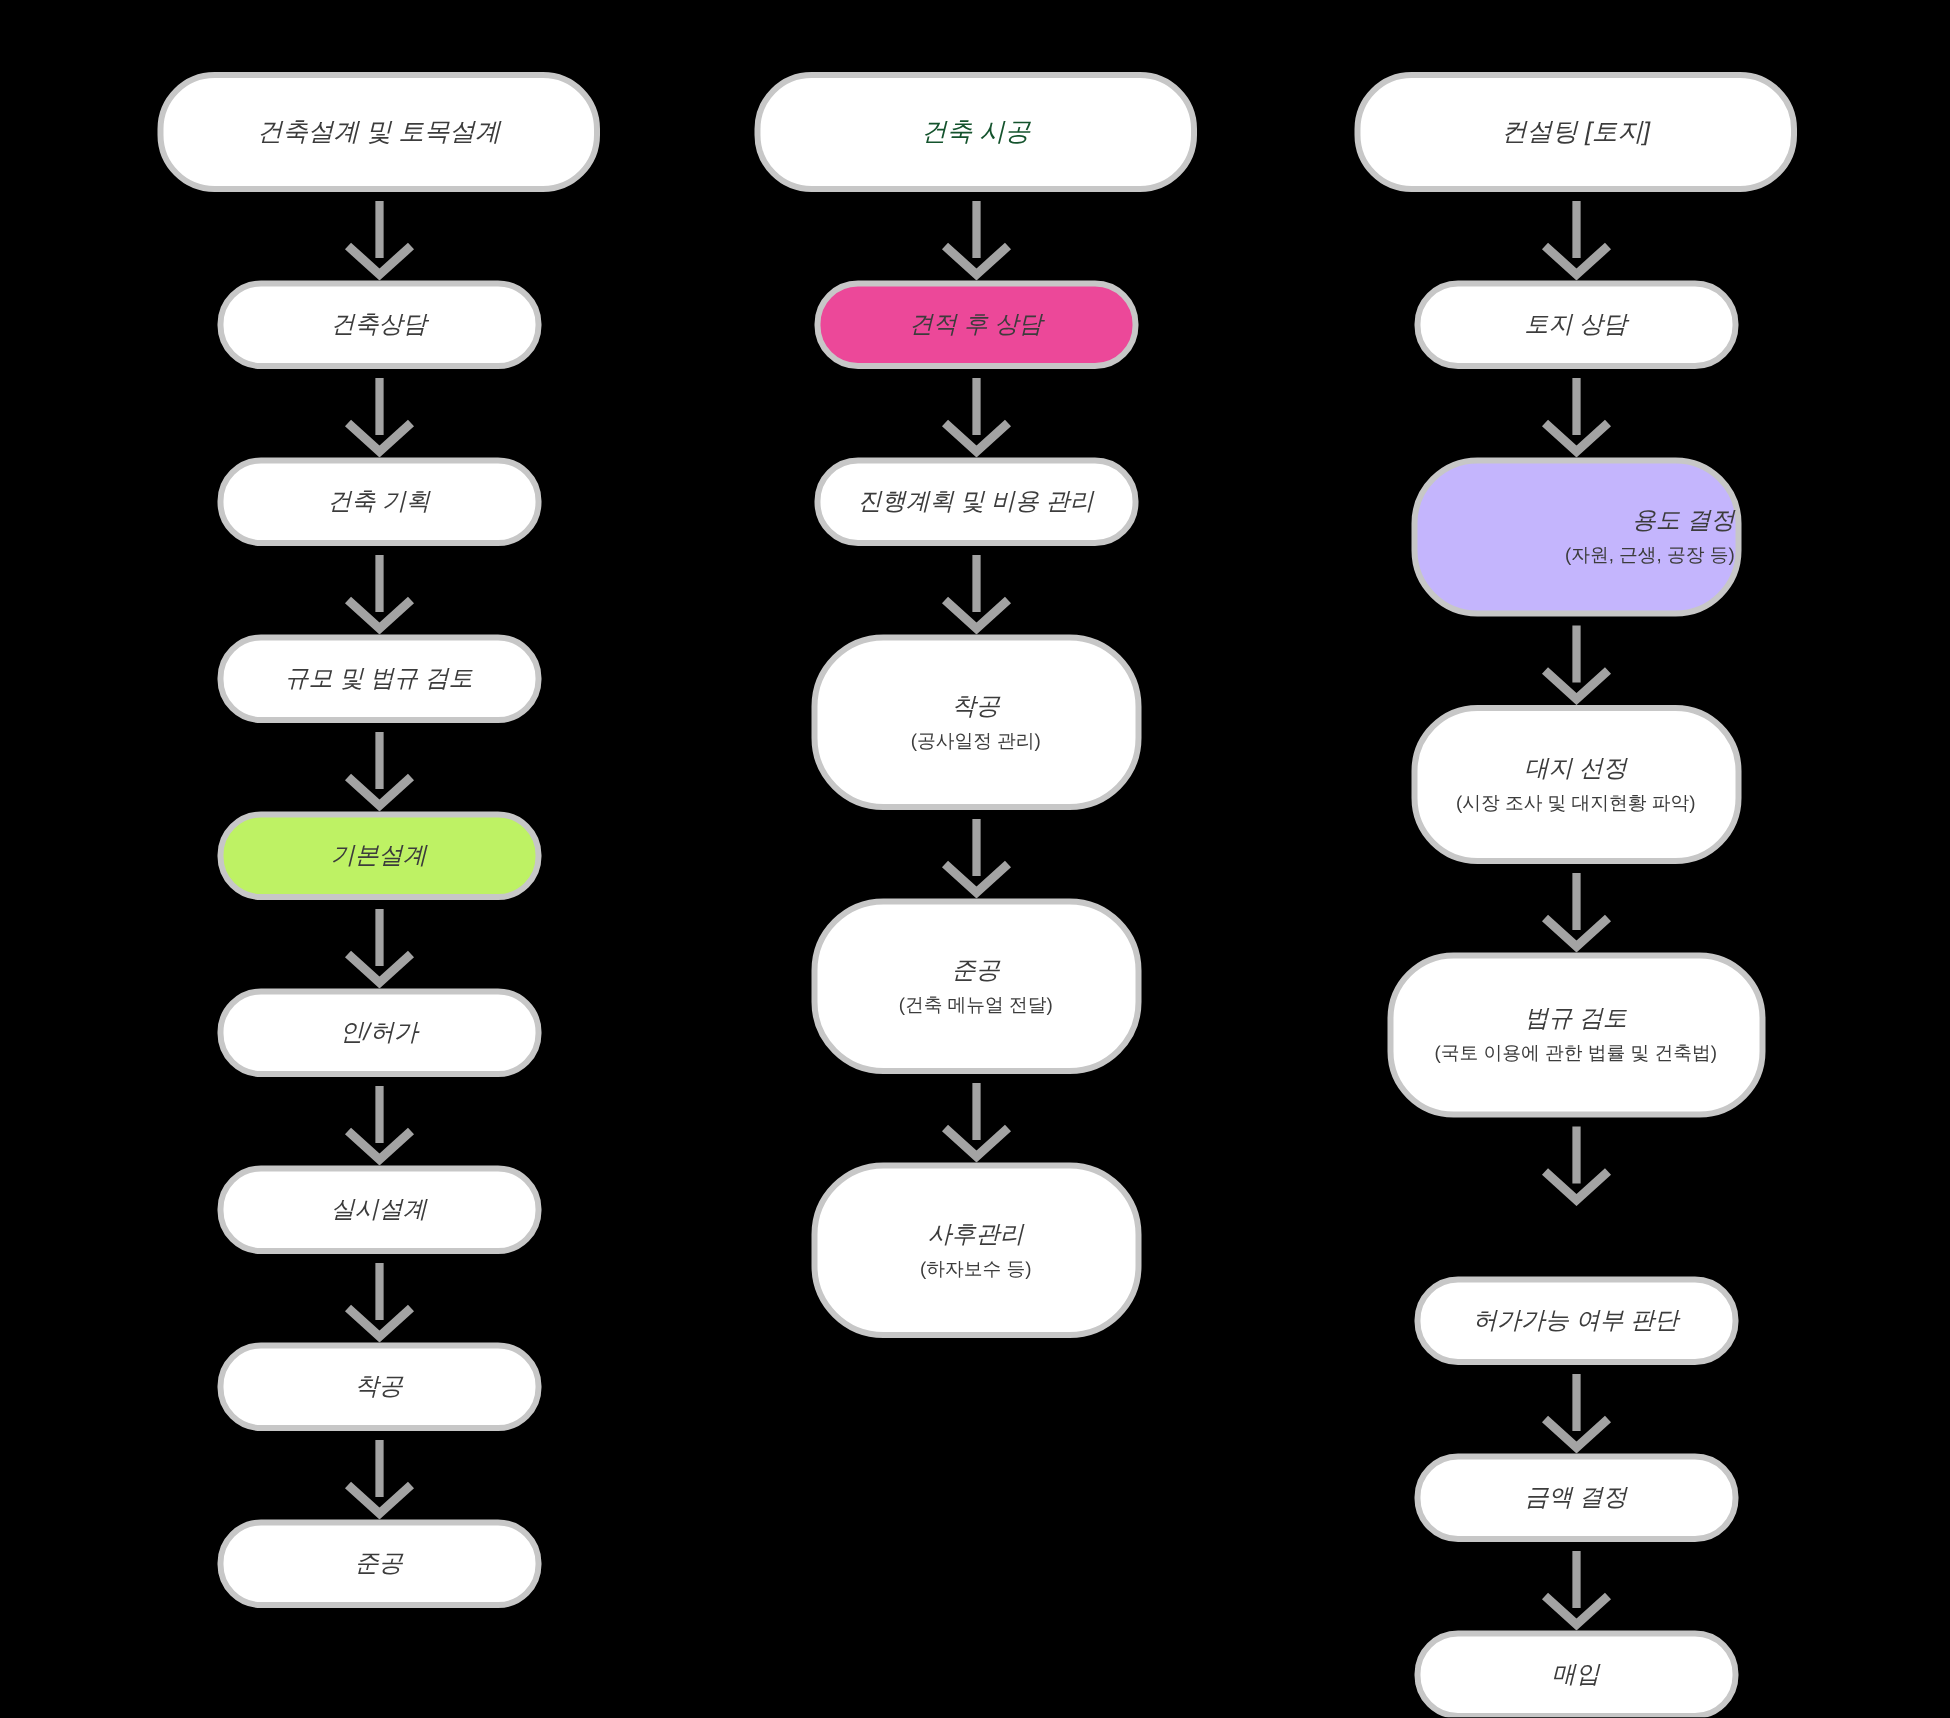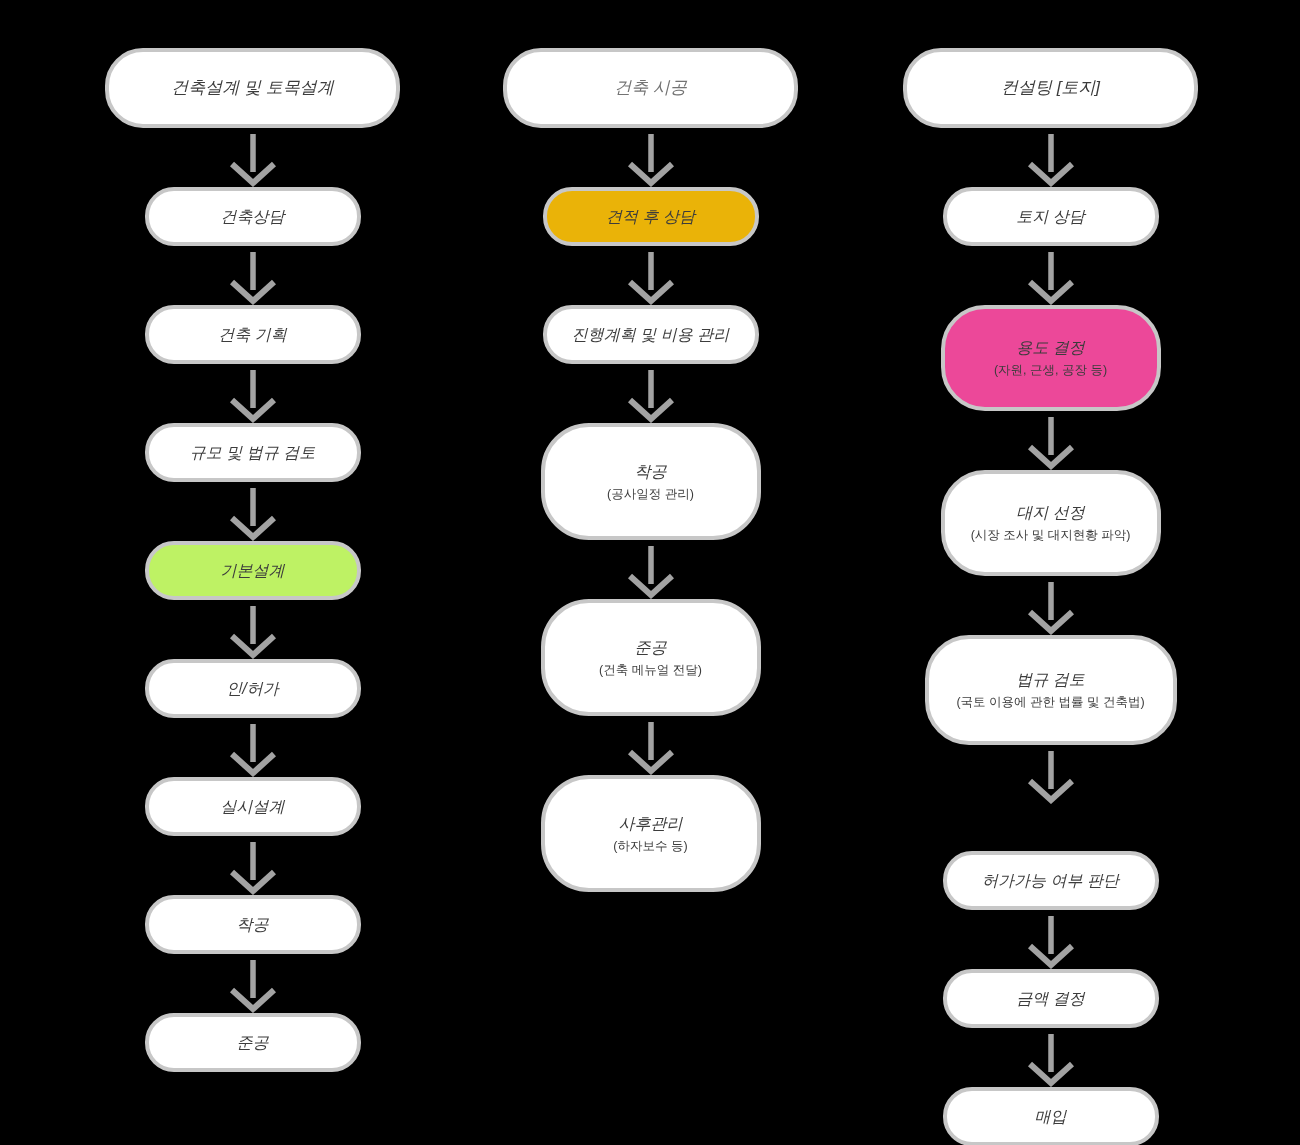--- a/index.html
+++ b/index.html
@@ -143,28 +143,28 @@
       </div>
       <svg class="arrow" viewBox="0 0 52 59" xmlns="http://www.w3.org/2000/svg">
     <line x1="26" y1="6" x2="26" y2="44" stroke="#a3a3a3" stroke-width="5.5"></line>
     <polyline points="5,36 26,55 47,36" fill="none" stroke="#a3a3a3" stroke-width="6" stroke-linejoin="miter" stroke-linecap="butt"></polyline>
   </svg>
       <div class="box box--md" style="background: rgb(255, 255, 255); border-color: rgb(199, 199, 199); color: rgb(60, 60, 60);">
         <div class="label">준공</div>
       </div>
     </div>
     <div class="col col-2">
-      <div class="box box--header" style="background: rgb(255, 255, 255); border-color: rgb(199, 199, 199); color: #737373; text-align: center;">
+      <div class="box box--header" style="background: rgb(255, 255, 255); border-color: rgb(199, 199, 199); color: #14532d; text-align: center;">
         <div class="label">건축 시공</div>
       </div>
       <svg class="arrow" viewBox="0 0 52 59" xmlns="http://www.w3.org/2000/svg">
     <line x1="26" y1="6" x2="26" y2="44" stroke="#a3a3a3" stroke-width="5.5"></line>
     <polyline points="5,36 26,55 47,36" fill="none" stroke="#a3a3a3" stroke-width="6" stroke-linejoin="miter" stroke-linecap="butt"></polyline>
   </svg>
-      <div class="box box--md" style="background: #eab308; border-color: rgb(199, 199, 199); color: rgb(60, 60, 60);">
+      <div class="box box--md" style="background: #ec4899; border-color: rgb(199, 199, 199); color: rgb(60, 60, 60);">
         <div class="label">견적 후 상담</div>
       </div>
       <svg class="arrow" viewBox="0 0 52 59" xmlns="http://www.w3.org/2000/svg">
     <line x1="26" y1="6" x2="26" y2="44" stroke="#a3a3a3" stroke-width="5.5"></line>
     <polyline points="5,36 26,55 47,36" fill="none" stroke="#a3a3a3" stroke-width="6" stroke-linejoin="miter" stroke-linecap="butt"></polyline>
   </svg>
       <div class="box box--md" style="background: rgb(255, 255, 255); border-color: rgb(199, 199, 199); color: rgb(60, 60, 60);">
         <div class="label">진행계획 및 비용 관리</div>
       </div>
       <svg class="arrow" viewBox="0 0 52 59" xmlns="http://www.w3.org/2000/svg">
@@ -200,21 +200,21 @@
     <line x1="26" y1="6" x2="26" y2="44" stroke="#a3a3a3" stroke-width="5.5"></line>
     <polyline points="5,36 26,55 47,36" fill="none" stroke="#a3a3a3" stroke-width="6" stroke-linejoin="miter" stroke-linecap="butt"></polyline>
   </svg>
       <div class="box box--md" style="background: rgb(255, 255, 255); border-color: rgb(199, 199, 199); color: rgb(60, 60, 60);">
         <div class="label">토지 상담</div>
       </div>
       <svg class="arrow" viewBox="0 0 52 59" xmlns="http://www.w3.org/2000/svg">
     <line x1="26" y1="6" x2="26" y2="44" stroke="#a3a3a3" stroke-width="5.5"></line>
     <polyline points="5,36 26,55 47,36" fill="none" stroke="#a3a3a3" stroke-width="6" stroke-linejoin="miter" stroke-linecap="butt"></polyline>
   </svg>
-      <div class="box box--lg" style="background: #ec4899; border-color: rgb(199, 199, 199); color: rgb(60, 60, 60);">
+      <div class="box box--lg" style="background: #c4b5fd; border-color: rgb(199, 199, 199); color: rgb(60, 60, 60); align-items: flex-end;">
         <div class="label">용도 결정</div>
         <div class="note">(자원, 근생, 공장 등)</div>
       </div>
       <svg class="arrow" viewBox="0 0 52 59" xmlns="http://www.w3.org/2000/svg">
     <line x1="26" y1="6" x2="26" y2="44" stroke="#a3a3a3" stroke-width="5.5"></line>
     <polyline points="5,36 26,55 47,36" fill="none" stroke="#a3a3a3" stroke-width="6" stroke-linejoin="miter" stroke-linecap="butt"></polyline>
   </svg>
       <div class="box box--lg" style="background: rgb(255, 255, 255); border-color: rgb(199, 199, 199); color: rgb(60, 60, 60);">
         <div class="label">대지 선정</div>
         <div class="note">(시장 조사 및 대지현황 파악)</div>

